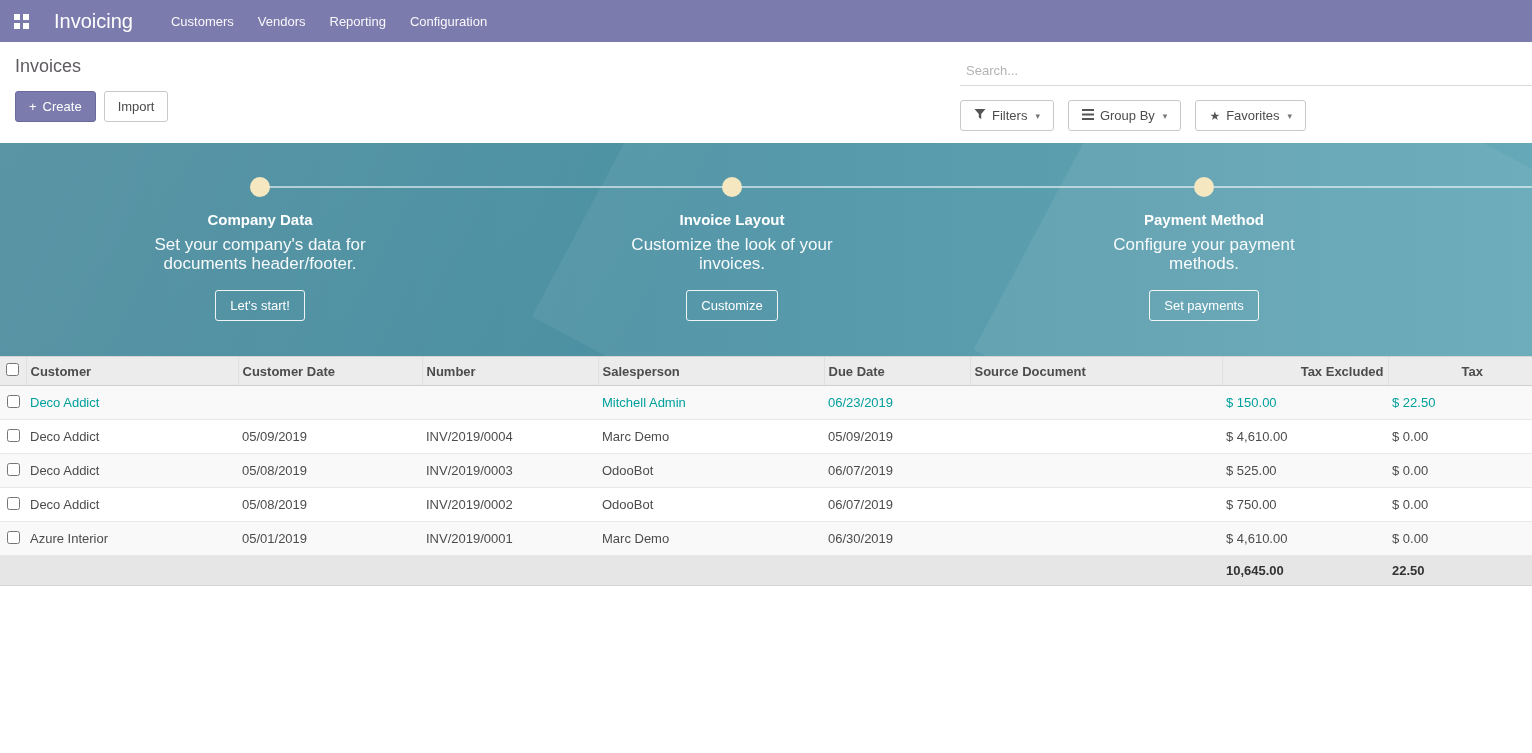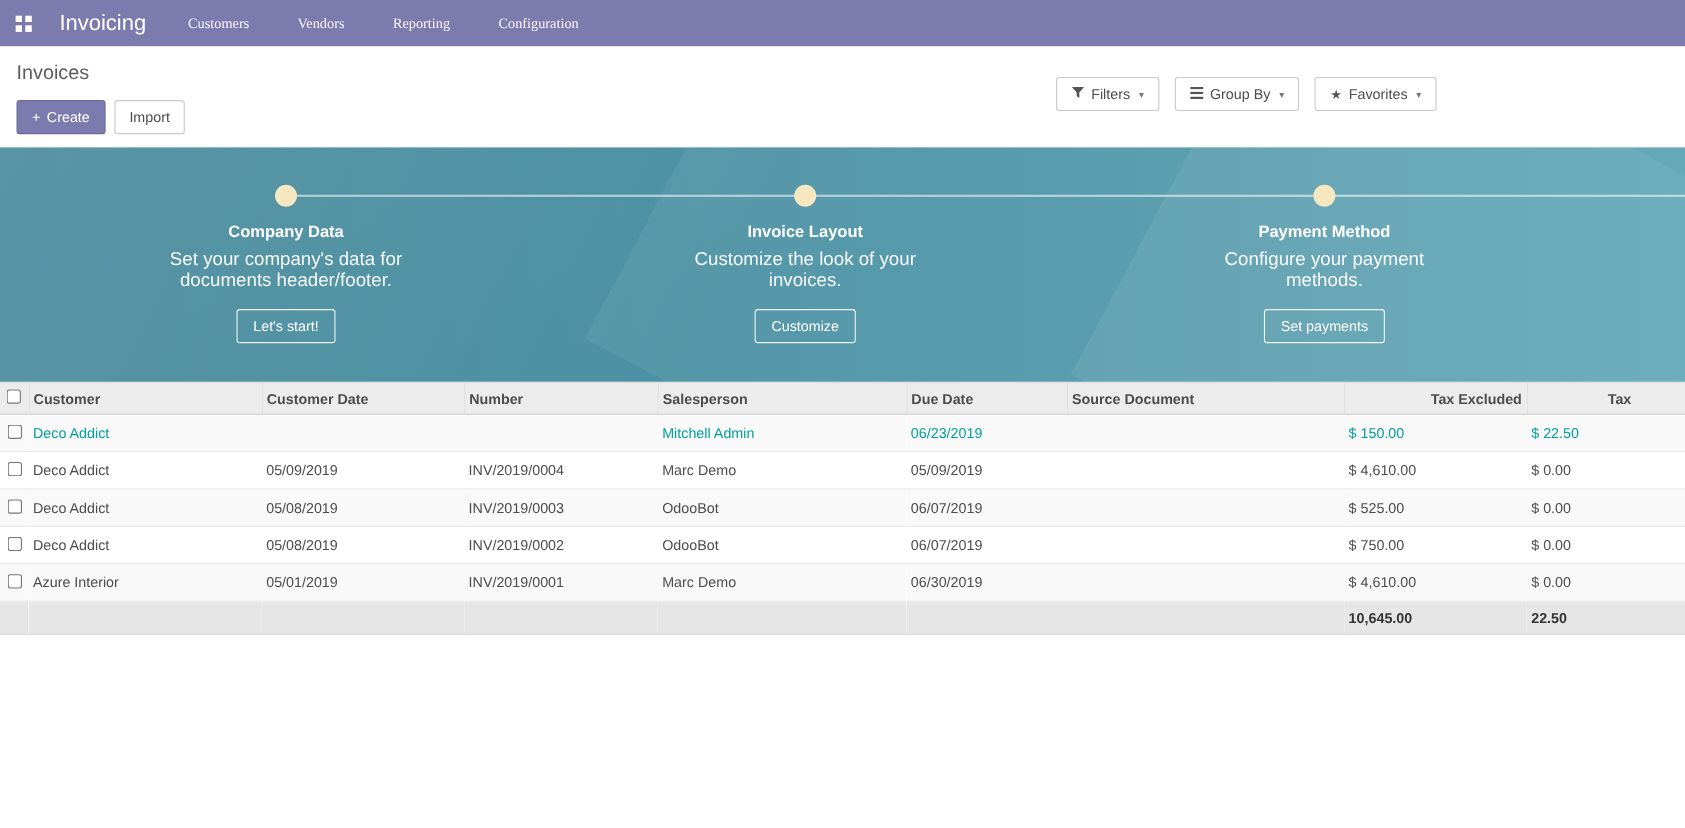--- a/index.html
+++ b/index.html
@@ -4,21 +4,21 @@
 <style>
   * { box-sizing: border-box; margin: 0; padding: 0; }
   html, body { width: 1532px; height: 753px; overflow: hidden; background: #fff;
     font-family: "Liberation Sans", sans-serif; font-size: 13px; color: #4c4c4c; }
 
   
   .navbar { height: 42px; background: var(--navbar-bg, #7C7BAD); display: flex;
     align-items: center; padding: 0 14px; color: #fff; }
   .apps-btn { width: 28px; height: 28px; display: flex; align-items: center; cursor: pointer; }
   .app-title { font-size: 20px; font-weight: 400; margin: 0 26px 0 12px; cursor: pointer; }
-  .nav-menu { display: flex; list-style: none; gap: 20px; font-family: Liberation Serif, serif; }
+  .nav-menu { display: flex; list-style: none; gap: 0; }
   .nav-menu li { padding: 12px 12px; font-size: 13px; color: rgba(255,255,255,0.95); cursor: pointer; }
 
   
   .control { display: flex; justify-content: space-between; padding: 14px 0 10px 15px; }
   .cp-left h1 { font-size: 18px; font-weight: 400; color: #5f5b61; margin-bottom: 14px; }
   .cp-buttons { display: flex; gap: 8px; }
   .btn { display: inline-flex; align-items: center; gap: 6px; font-size: 13px;
     padding: 7px 13px; border-radius: 3px; border: 1px solid #c9c9c9; background: #fff;
     color: #4c4c4c; cursor: pointer; }
   .btn-primary { background: var(--accent-purple, #7C7BAD); border-color: #6b6a9c; color: #fff; }
@@ -104,20 +104,21 @@
       <button class="btn btn-primary">
         <span>+</span>
         <span>Create</span>
       </button>
       <button class="btn">
         <span>Import</span>
       </button>
     </div>
   </div>
   <div class="cp-right">
+    <input class="search-input" type="text" placeholder="Search..." style="">
     <div class="filter-row">
       <button class="btn filter-btn">
         <span class="icon-svg">
           <svg width="12" height="12" viewBox="0 0 12 12">
               <path d="M0.5 1 h11 L7.2 6 v5 L4.8 9.6 V6 Z" fill="#555"></path>
             </svg>
         </span>
         <span>Filters</span>
         <span class="caret">▾</span>
       </button>

